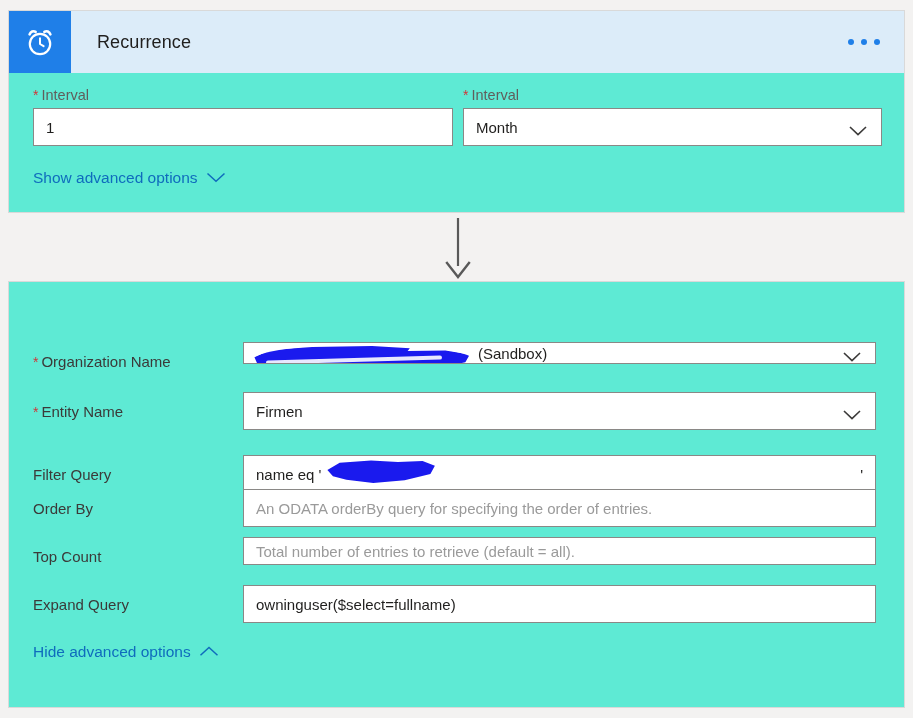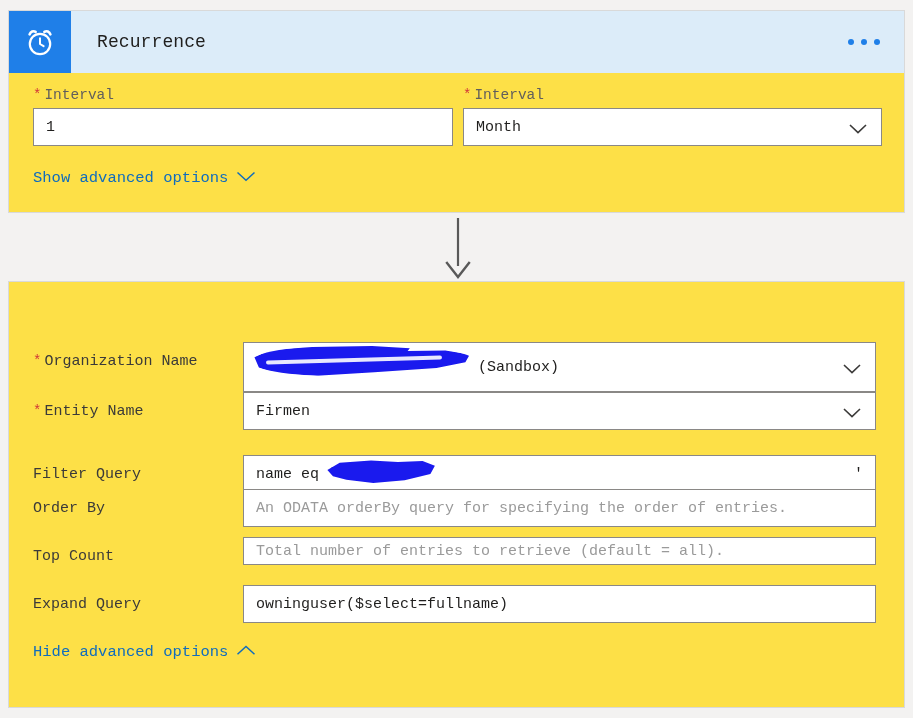--- a/index.html
+++ b/index.html
@@ -17,24 +17,23 @@
 
   .canvas {
     position: relative;
     width: 913px;
     height: 718px;
   }
 
   
   .card {
     position: absolute;
-    background: #fde047;
+    background: #5eead4;
     border: 1px solid #d9d9d9;
     box-sizing: border-box;
-    font-family: Liberation Mono, monospace;
   }
 
   .card-header {
     position: relative;
     height: 62px;
     display: flex;
     align-items: center;
     box-sizing: border-box;
   }
   .card-header.recurrence { background: #dcecf9; }
@@ -284,21 +283,21 @@
   <div class="card" style="left:8px; top:281px; width:897px; height:427px;">
 
 
     <div class="lr-body">
 
       <div class="lr-row" style="top:60px;">
         <div class="lr-label">
           <span class="req-star">*</span><span>Organization Name</span>
         </div>
         <div class="lr-field">
-          <div class="textbox" style="height:50px;">
+          <div class="textbox" style="height:22px;">
             <span class="redaction redact-org"></span>
             <span class="redact-org-streak"></span>
             <span class="word-after" style="margin-left:222px;">(Sandbox)</span>
             <span class="chev">
               <svg width="18" height="10" viewBox="0 0 18 10">
                 <path d="M1 1 L9 8.6 L17 1" fill="none" stroke="#3b3a39" stroke-width="1.6"></path>
               </svg>
             </span>
           </div>
         </div>

